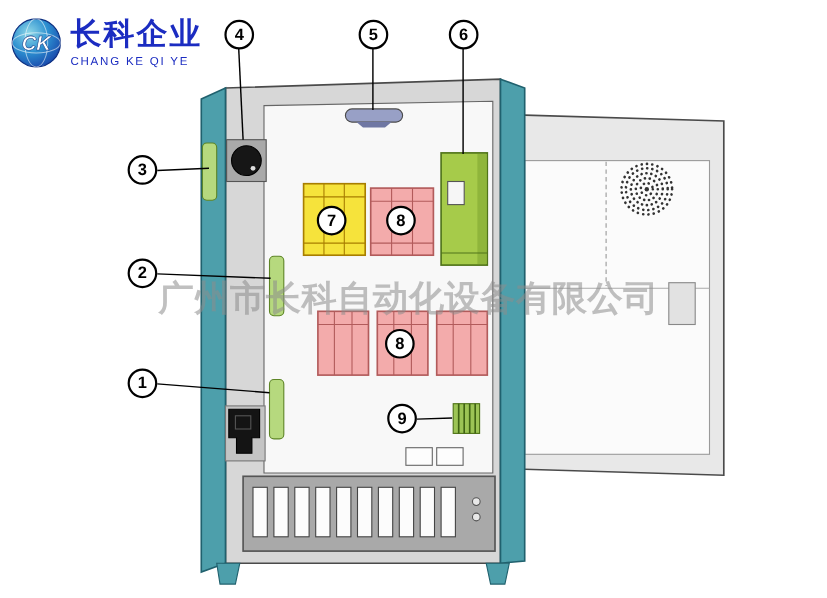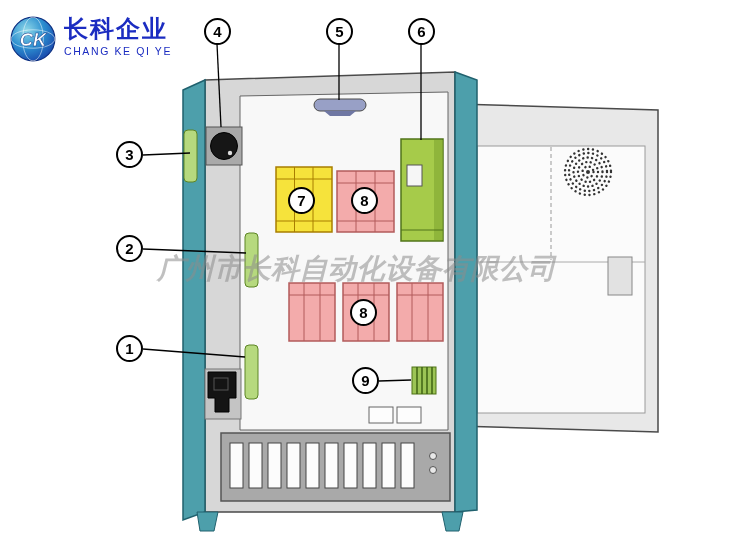--- a/index.html
+++ b/index.html
@@ -2,27 +2,27 @@
 <html><head>
 <meta charset="utf-8">
 <style>
   html,body{margin:0;padding:0;background:#ffffff;}
   .stage{
     position:relative;width:752px;height:544px;overflow:hidden;background:#ffffff;
     font-family:"Liberation Sans","DejaVu Sans",sans-serif;
   }
   .diagram{position:absolute;left:0;top:0;width:752px;height:544px;}
   .watermark{
-    position:absolute;left:157px;top:250px;white-space:nowrap;
-    font-size:28px;font-weight:700;letter-spacing:0.5px;
-    color:rgba(140,140,140,0.55);pointer-events:none;font-style:italic;
+    position:absolute;left:144px;top:250px;white-space:nowrap;
+    font-size:32px;font-weight:700;letter-spacing:0.5px;
+    color:rgba(140,140,140,0.55);pointer-events:none;
   }
-  .logo{position:absolute;left:10px;top:16px;display:flex;gap:8px;}
+  .logo{position:absolute;left:10px;top:16px;display:flex;align-items:center;gap:8px;}
   .logo .globe{width:46px;height:46px;flex:0 0 auto;}
-  .logo .cn{font-size:24px;font-weight:800;color:#1b2cc1;letter-spacing:2px;line-height:1.1;}
+  .logo .cn{font-size:28px;font-weight:800;color:#1b2cc1;letter-spacing:2px;line-height:1.1;}
   .logo .en{font-size:10.5px;font-weight:400;color:#1b2cc1;letter-spacing:1.6px;margin-top:3px;}
   .callout{
     position:absolute;width:27px;height:27px;box-sizing:border-box;
     border:2.5px solid #000;border-radius:50%;background:#fff;
     display:flex;align-items:center;justify-content:center;
     font-size:15px;font-weight:700;color:#000;
   }
 </style>
 </head>
 <body>

